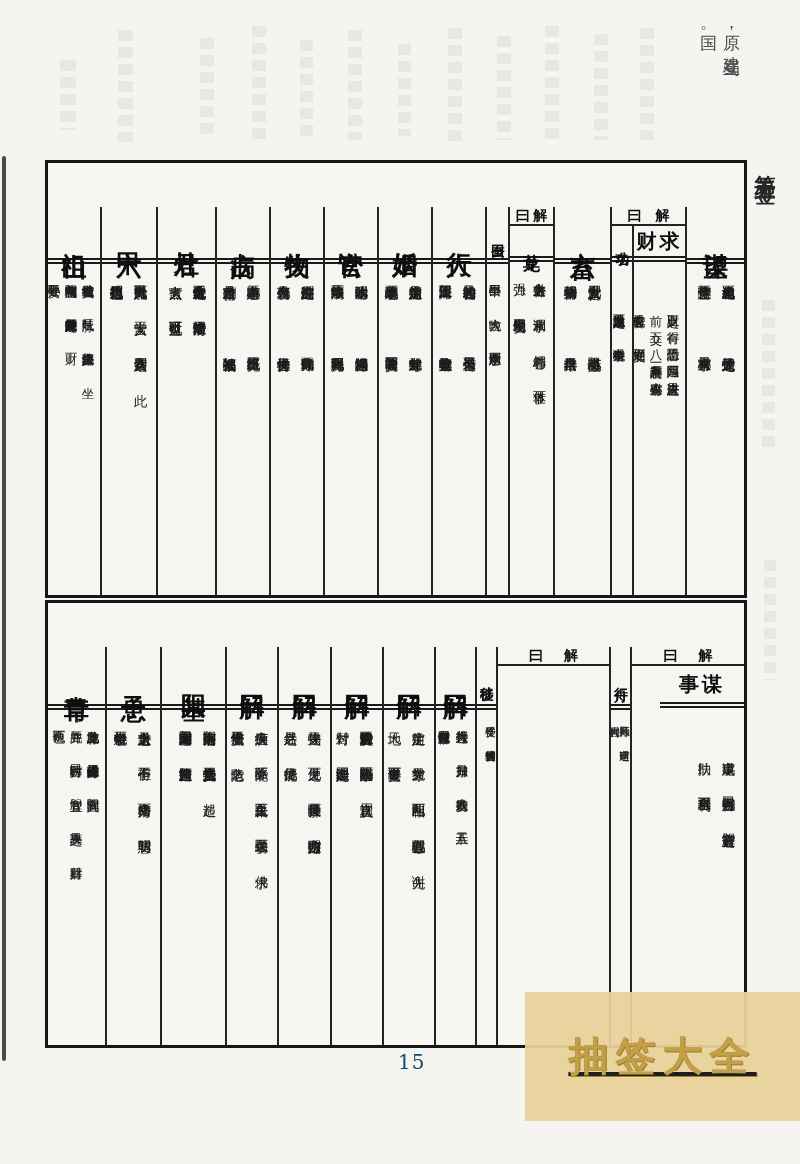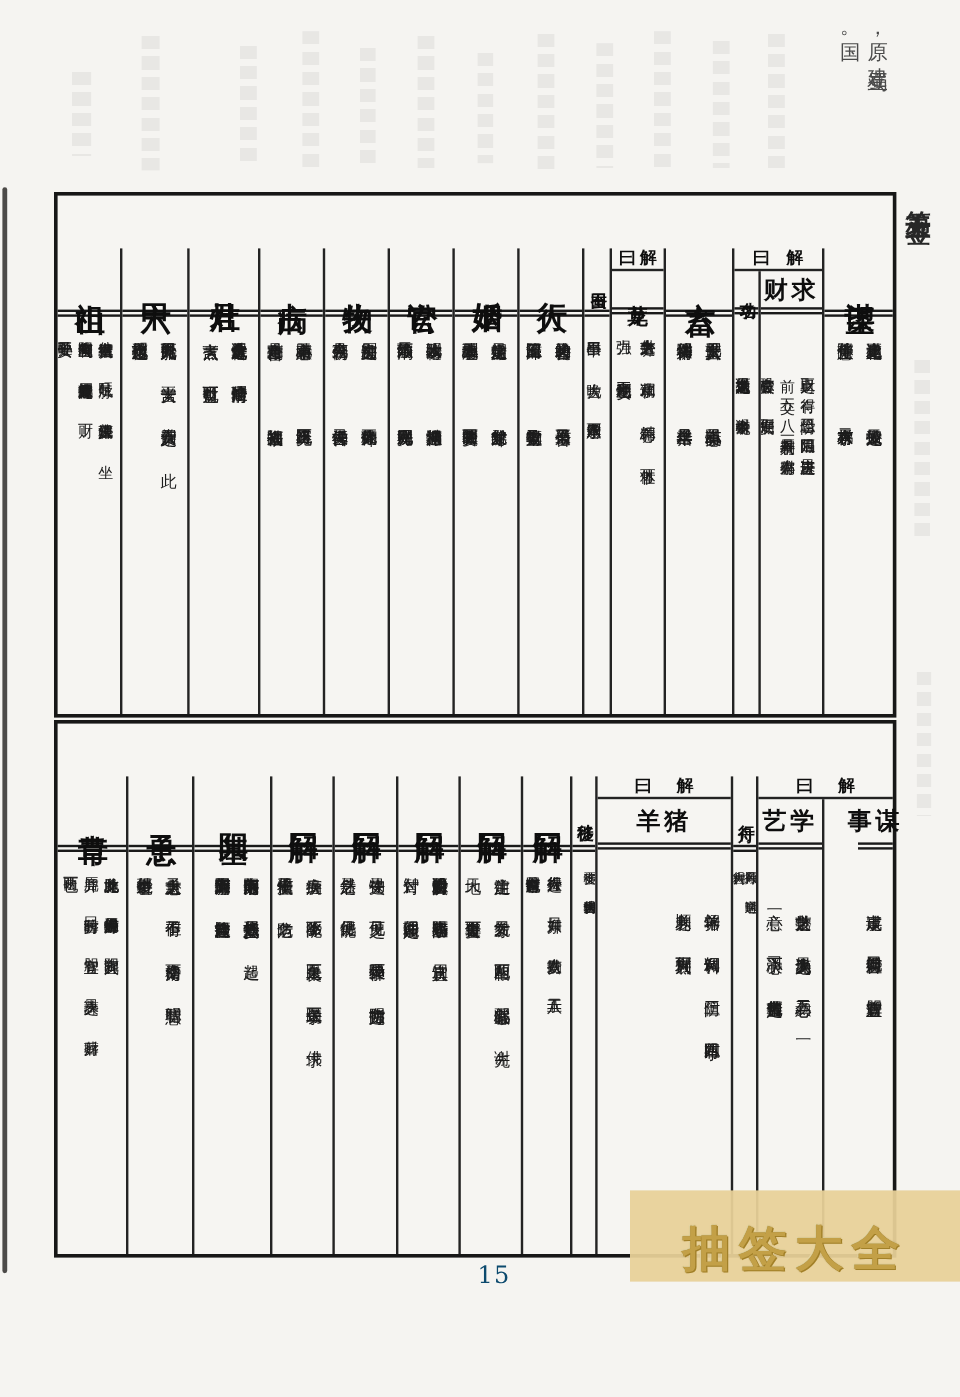--- a/index.html
+++ b/index.html
@@ -45,22 +45,22 @@
   .hh{font-weight:700;color:#0e0e0e;font-size:20px;letter-spacing:3px;white-space:nowrap;}
   
   .bd{flex:1;writing-mode:vertical-rl;text-orientation:upright;white-space:pre-wrap;
     word-spacing:3px;font-size:13.5px;line-height:24px;color:#1c1c1c;
     padding:11px 4px 4px 1px;box-sizing:border-box;overflow:hidden;}
   .bd.lh20{line-height:20px;font-size:13px;}
   .bd.lh17{line-height:17px;font-size:12.5px;}
   .bd.lh18{line-height:18px;font-size:12.5px;}
   .bd.tiny{line-height:10px;font-size:10.5px;word-spacing:1px;padding-top:8px;padding-right:1px;}
   
-  .watermark{position:absolute;left:525px;top:992px;width:275px;height:76px;
-    background:rgba(232,208,152,.94);display:flex;align-items:flex-end;justify-content:center;}
+  .watermark{position:absolute;left:525px;top:992px;width:275px;height:129px;
+    background:rgba(232,208,152,.94);display:flex;align-items:center;justify-content:center;text-decoration:underline;}
   .watermark span{font-size:40px;font-weight:700;letter-spacing:7px;color:#c3a047;
     text-shadow:0 0 1px #8f6f1e,1px 1px 0 #a5832a,-1px -1px 0 #e7d9a8;}
   .pageno{position:absolute;left:398px;top:1050px;font-size:20px;color:#0c4a6e;
     font-family:"DejaVu Serif","Liberation Serif",serif;letter-spacing:1px;}
 </style>
 </head>
 <body>
 
 <div>
   <div class="ghost" style="left:118px;top:30px;width:15px;height:112px;"></div>
@@ -279,48 +279,34 @@
     <div class="col" style="flex:0 0 21px;">
       <div class="hdr">
           <span class="hv small">移徙</span>
         </div>
       <div class="bd tiny">移徙平安  切切速移得利大吉</div>
     </div>
 
     <div class="colgroup" style="flex:0 0 113px;">
       <div class="strip">曰      解</div>
       <div class="group-row">
-        <div class="subcol" style="flex:1;">
-          <div class="subhdr">
-              <span class="hh">羊猪</span>
-            </div>
-          <div class="bd">饲养猪羊  饲料调和  但防三  四月有小阻
-养之顺利  到底可得大利</div>
-        </div>
       </div>
     </div>
 
     <div class="col" style="flex:0 0 21px;">
       <div class="hdr">
           <span class="hv small">行舟</span>
         </div>
       <div class="bd tiny">行舟顺风  时运亨通
 得利大吉</div>
     </div>
 
     <div class="colgroup" style="flex:1;">
       <div class="strip">曰      解</div>
       <div class="group-row">
-        <div class="subcol brd" style="flex:0 0 55px;">
-          <div class="subhdr">
-              <span class="hh">艺学</span>
-            </div>
-          <div class="bd">卜学技艺之卦  为谋为果决之兆  勿三心二意  一
-心一意  下决心学习  定得名师传真艺也</div>
-        </div>
         <div class="subcol" style="flex:1;padding-left:28px;">
           <div class="subhdr">
               <span class="hh">事谋</span>
             </div>
           <div class="bd">谋事定成  但有些口舌无妨  宜立胆智前进
 扶助  可得名利双全</div>
         </div>
       </div>
     </div>
 

